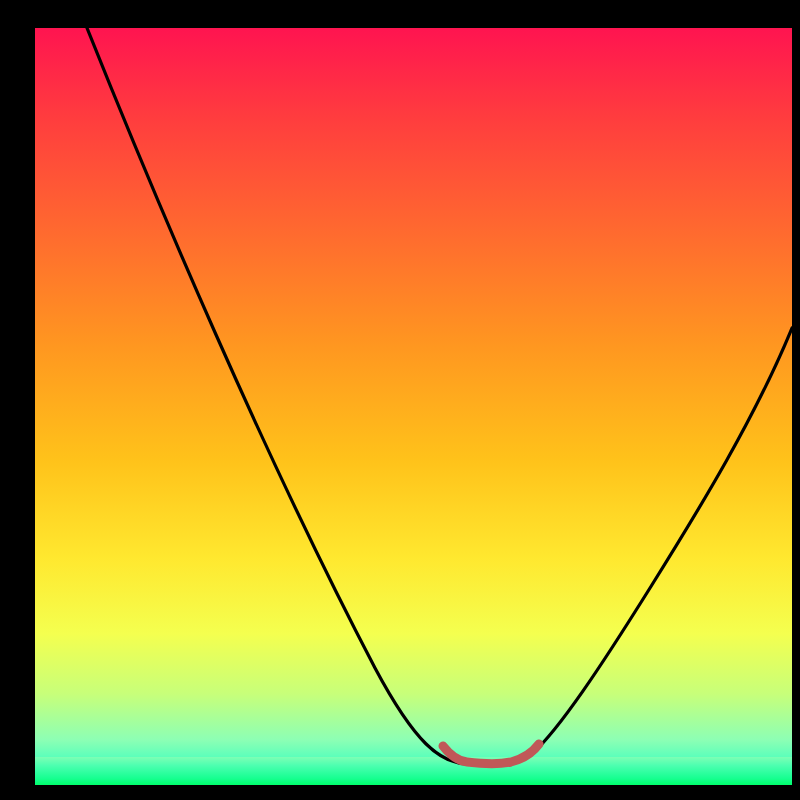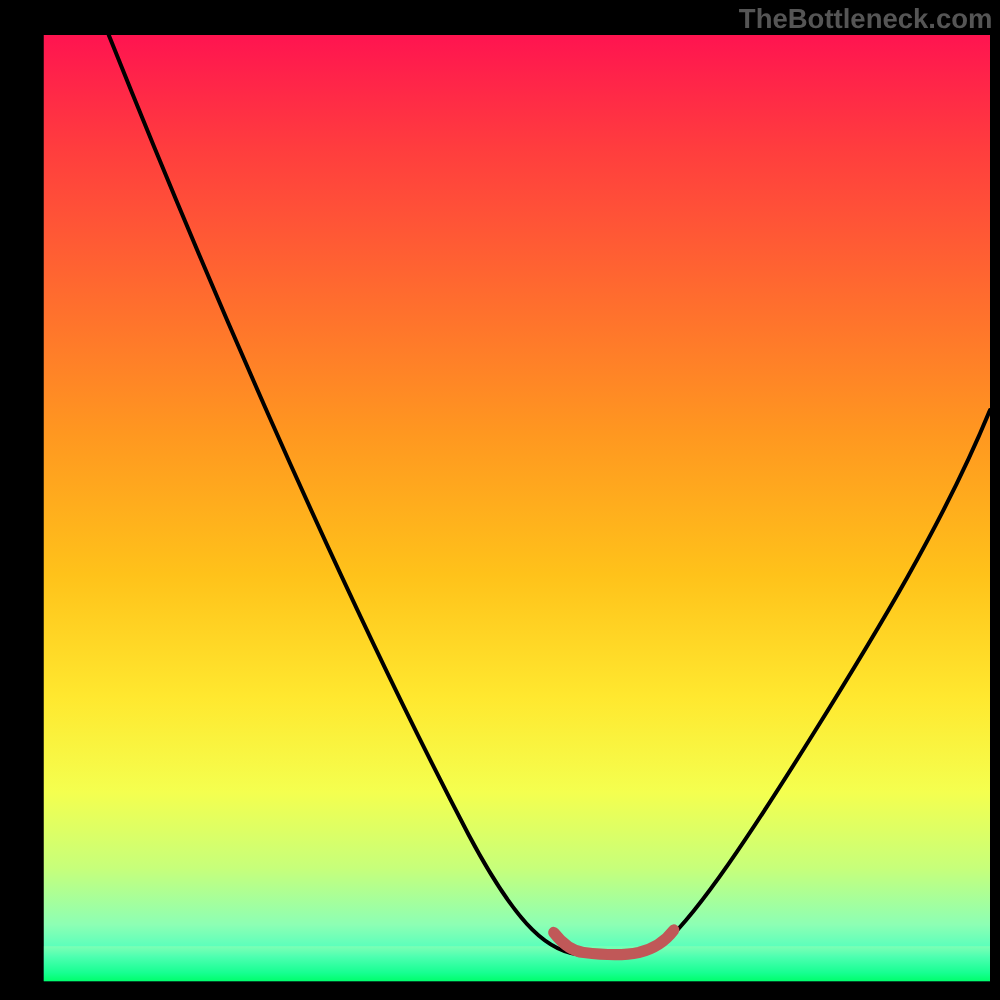--- a/index.html
+++ b/index.html
@@ -69,21 +69,20 @@
     left: 0;
     top: 0;
     z-index: 2;
   }
 </style>
 </head>
 <body>
 
 <div class="frame">
 
-  <div class="watermark">TheBottleneck.com</div>
 
   <div class="plot">
 
     <div class="green-band"></div>
 
     <svg class="curve" width="757" height="757" viewBox="0 0 757 757">
 
       <path d="
         M 52 0
         C 120 170, 230 430, 340 640

